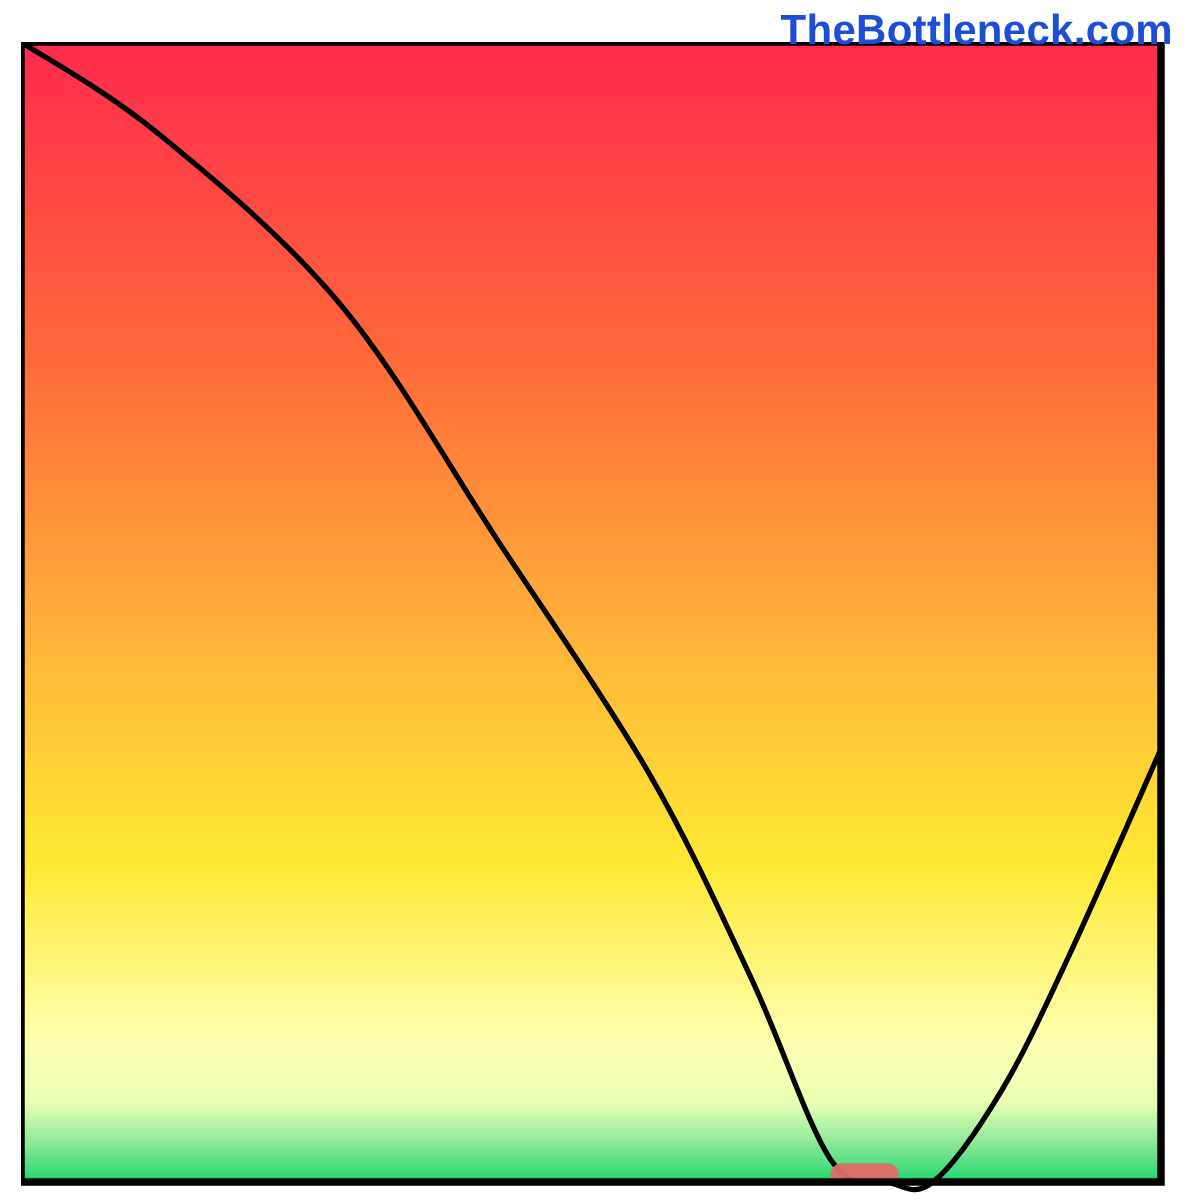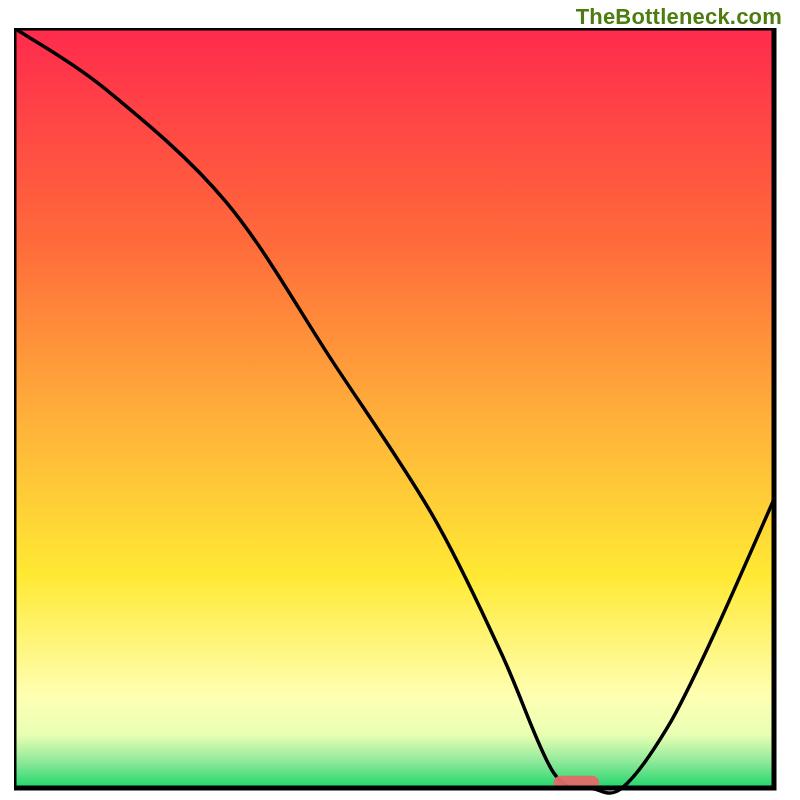--- a/index.html
+++ b/index.html
@@ -13,23 +13,23 @@
   }
   .wrap {
     position: relative;
     width: 800px;
     height: 800px;
   }
   .watermark {
     position: absolute;
     top: 4px;
     right: 18px;
-    font-size: 22px;
+    font-size: 28px;
     font-weight: 600;
-    color: #4d7c0f;
+    color: #1d4ed8;
     letter-spacing: 0.2px;
     z-index: 5;
   }
   svg.chart {
     position: absolute;
     top: 28px;
     left: 14px;
     width: 772px;
     height: 772px;
   }

